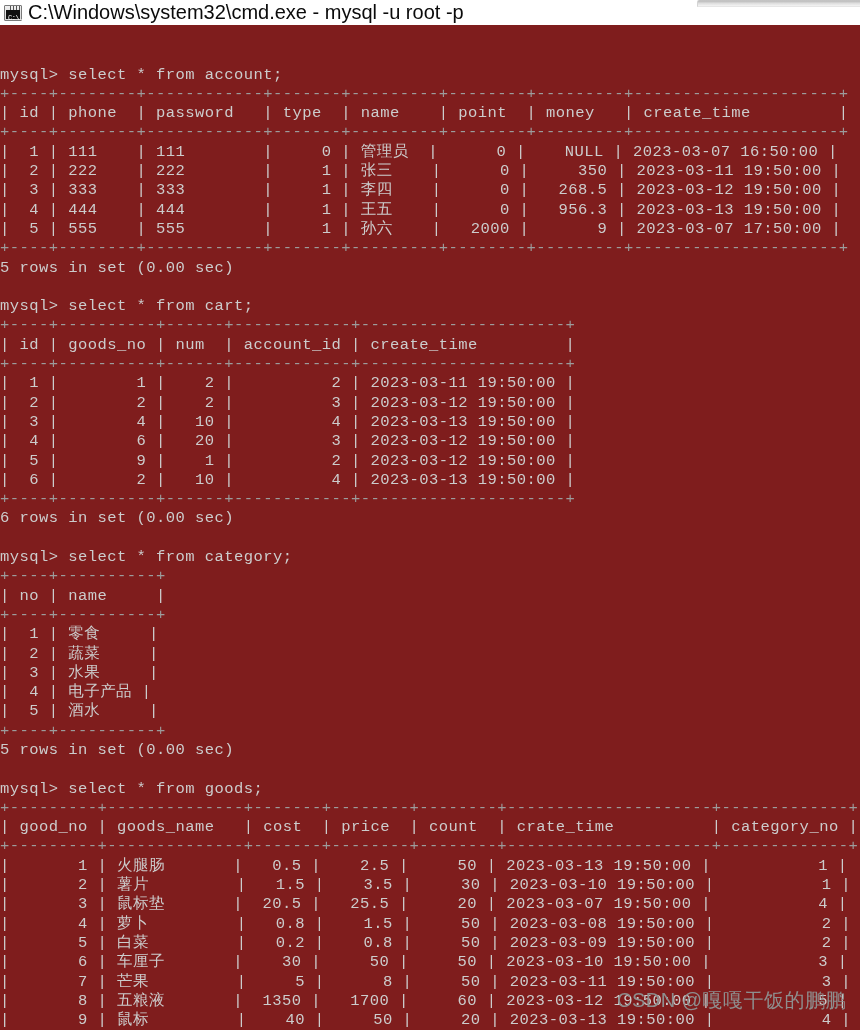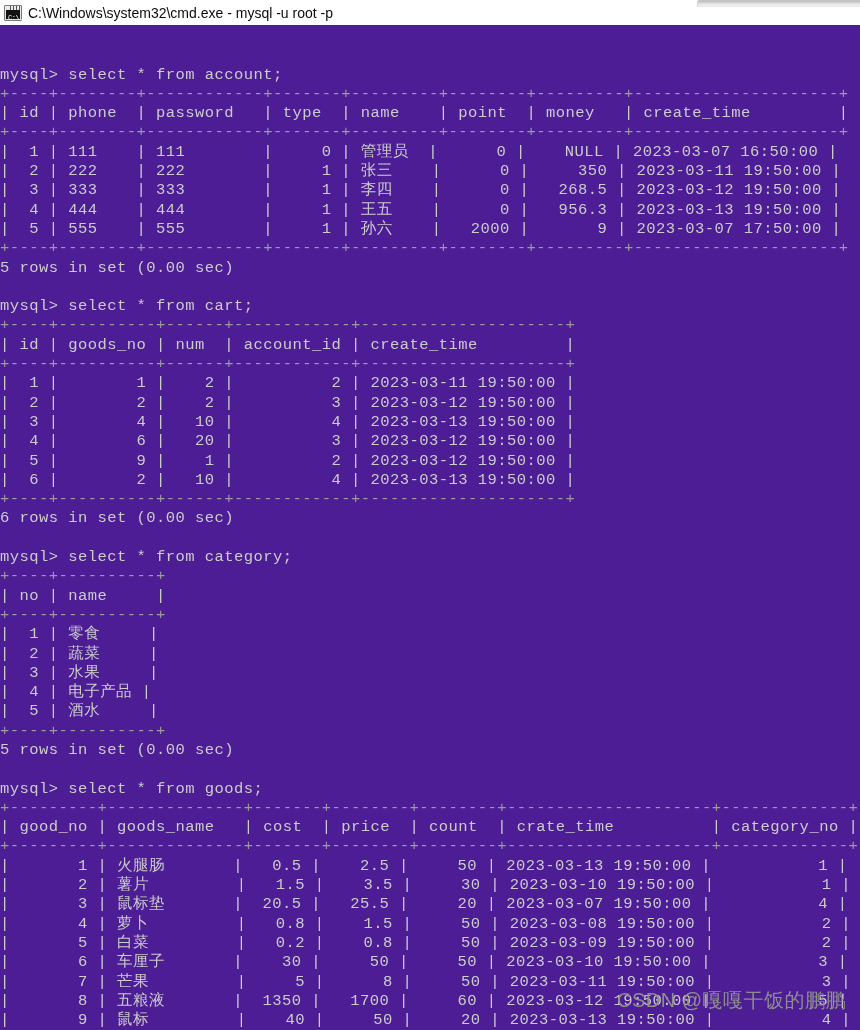--- a/index.html
+++ b/index.html
@@ -55,42 +55,42 @@
     position: absolute;
     right: 1px;
     top: 0px;
     width: 10px;
     height: 4px;
     background:
       repeating-linear-gradient(to right, #555 0 1px, transparent 1px 3px);
   }
   #title-text {
     font-family: "Liberation Sans", sans-serif;
-    font-size: 14px;
+    font-size: 20px;
     color: #0b0b0b;
     white-space: nowrap;
     letter-spacing: 0px;
   }
   #titlebar-right-bar {
     position: absolute;
     right: 0;
     top: 0;
     width: 163px;
     height: 7px;
     background: linear-gradient(to bottom, #c9c9c9 0%, #bdbdbd 18%, #dedede 55%, #f4f4f4 100%);
     border-bottom: 1px solid #e6e6e6;
     border-left: 1px solid #d4d4d4;
     border-top-left-radius: 2px;
   }
 
   
   #console {
     width: 860px;
     height: 1005px;
-    background: #4c1d95;
+    background: #7f1d1d;
     color: #cccccc;
     font-family: "Liberation Mono", "DejaVu Sans Mono", monospace;
     font-size: 15.5px;
     line-height: 19.3px;
     white-space: pre;
     overflow: hidden;
     position: relative;
     padding: 2px 0 0 0;
     letter-spacing: 0.45px;
   }

